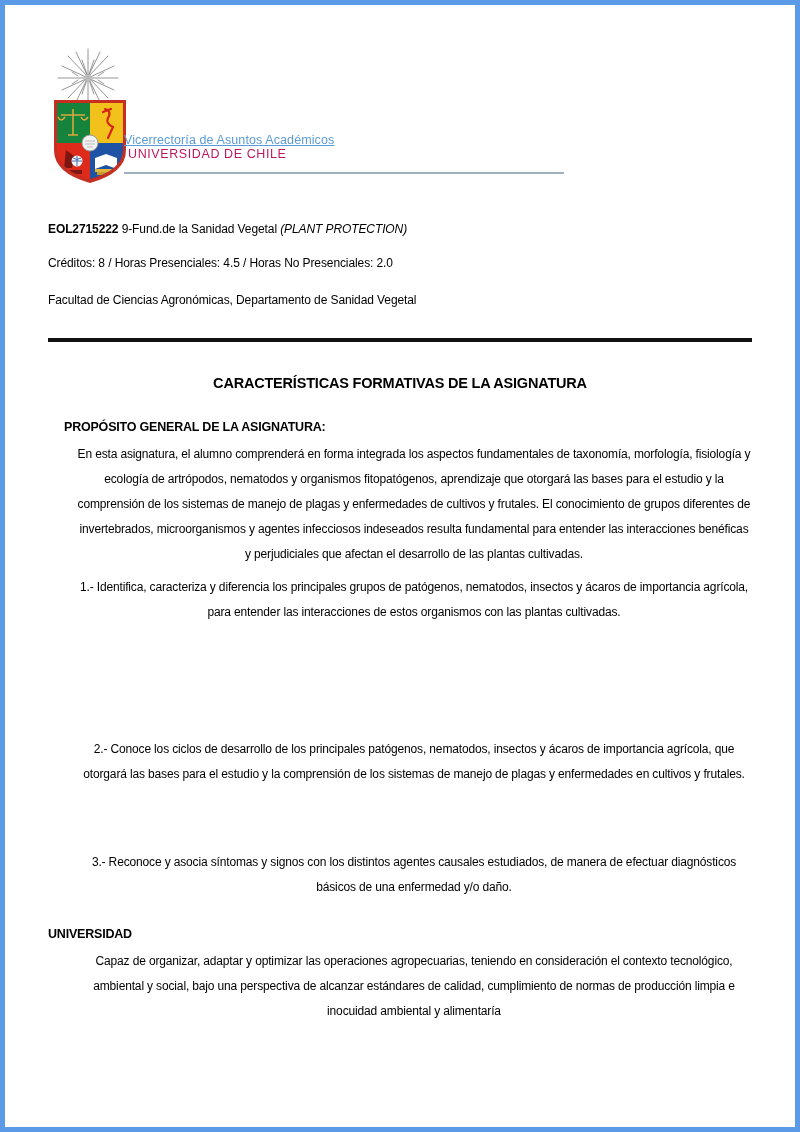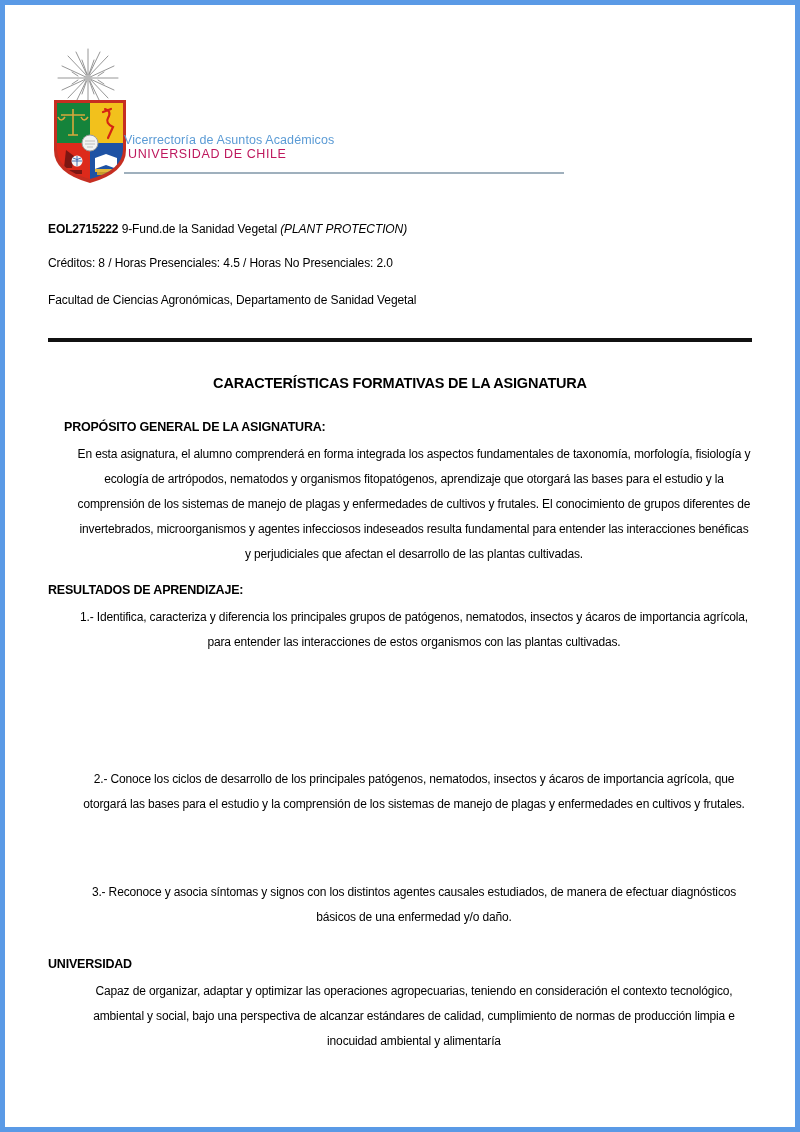--- a/index.html
+++ b/index.html
@@ -14,21 +14,21 @@
     color: #000000;
     overflow: hidden;
   }
   .content { padding: 0 43px; }
 
   
   .header { position: relative; height: 200px; }
   .logo-wrap { position: absolute; left: 43px; top: 43px; width: 85px; height: 137px; }
   .org-line1 {
     position: absolute; left: 119px; top: 128px;
-    font-size: 12.5px; color: #5b9bd5; letter-spacing: 0.1px;
+    font-size: 12.5px; color: #5b9bd5; letter-spacing: 0.1px; text-decoration: underline;
   }
   .org-line2 {
     position: absolute; left: 123px; top: 142px;
     font-size: 12.5px; color: #be185d; letter-spacing: 0.6px;
   }
   .header-rule {
     position: absolute; left: 119px; top: 167px;
     width: 440px; height: 2px; background: #9fb0bd;
   }
 
@@ -149,21 +149,20 @@
 
     <p class="faculty-line">Facultad de Ciencias Agronómicas, Departamento de Sanidad Vegetal</p>
 
     <div class="thick-rule"></div>
 
     <div class="main-section-title">CARACTERÍSTICAS FORMATIVAS DE LA ASIGNATURA</div>
 
     <div class="sec-heading first">PROPÓSITO GENERAL DE LA ASIGNATURA:</div>
     <p class="para">En esta asignatura, el alumno comprenderá en forma integrada los aspectos fundamentales de taxonomía, morfología, fisiología y ecología de artrópodos, nematodos y organismos fitopatógenos, aprendizaje que otorgará las bases para el estudio y la comprensión de los sistemas de manejo de plagas y enfermedades de cultivos y frutales. El conocimiento de grupos diferentes de invertebrados, microorganismos y agentes infecciosos indeseados resulta fundamental para entender las interacciones benéficas y perjudiciales que afectan el desarrollo de las plantas cultivadas.</p>
 
-    <div class="sec-heading results">RESULTADOS DE APRENDIZAJE:</div>
     <p class="para">1.- Identifica, caracteriza y diferencia los principales grupos de patógenos, nematodos, insectos y ácaros de importancia agrícola, para entender las interacciones de estos organismos con las plantas cultivadas.</p>
     <p class="para gap-xl">2.- Conoce los ciclos de desarrollo de los principales patógenos, nematodos, insectos y ácaros de importancia agrícola, que otorgará las bases para el estudio y la comprensión de los sistemas de manejo de plagas y enfermedades en cultivos y frutales.</p>
     <p class="para gap-lg">3.- Reconoce y asocia síntomas y signos con los distintos agentes causales estudiados, de manera de efectuar diagnósticos básicos de una enfermedad y/o daño.</p>
 
     <div class="sec-heading competencias">UNIVERSIDAD</div>
     <p class="para">Capaz de organizar, adaptar y optimizar las operaciones agropecuarias, teniendo en consideración el contexto tecnológico, ambiental y social, bajo una perspectiva de alcanzar estándares de calidad, cumplimiento de normas de producción limpia e inocuidad ambiental y alimentaría</p>
 
   </div>
 </div>
 

